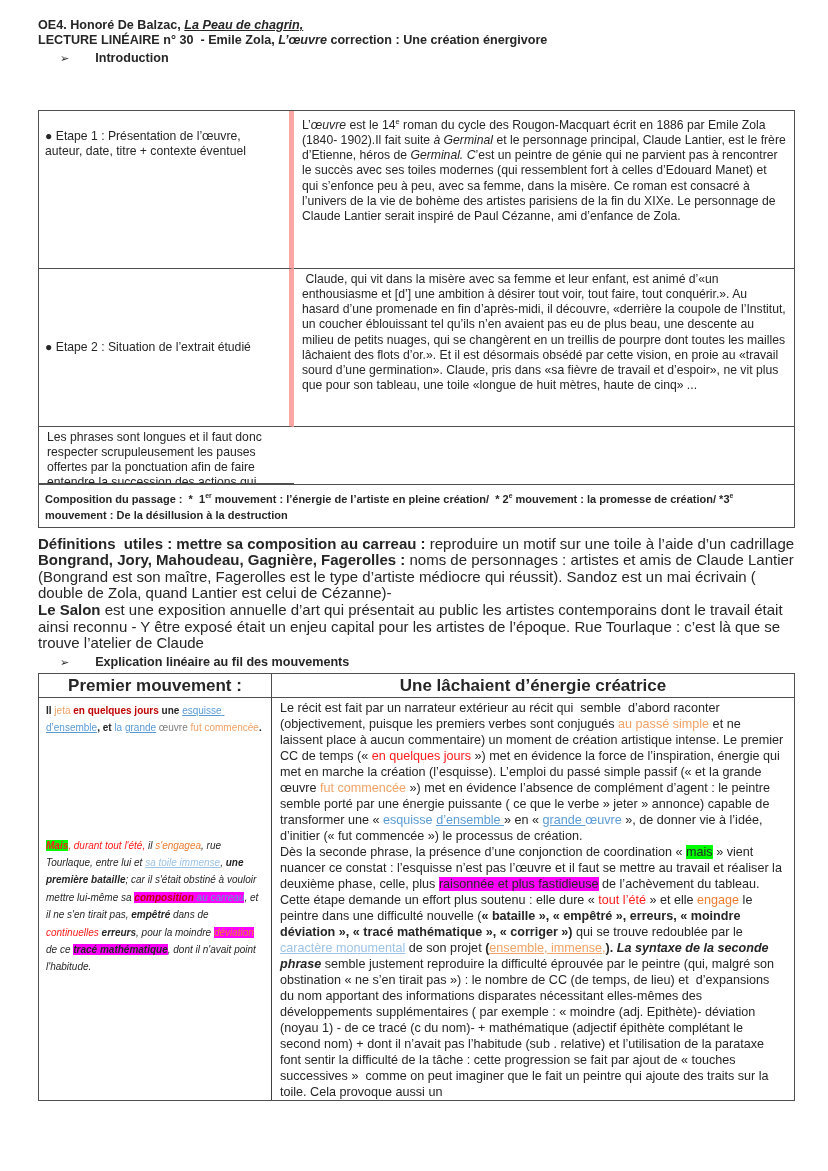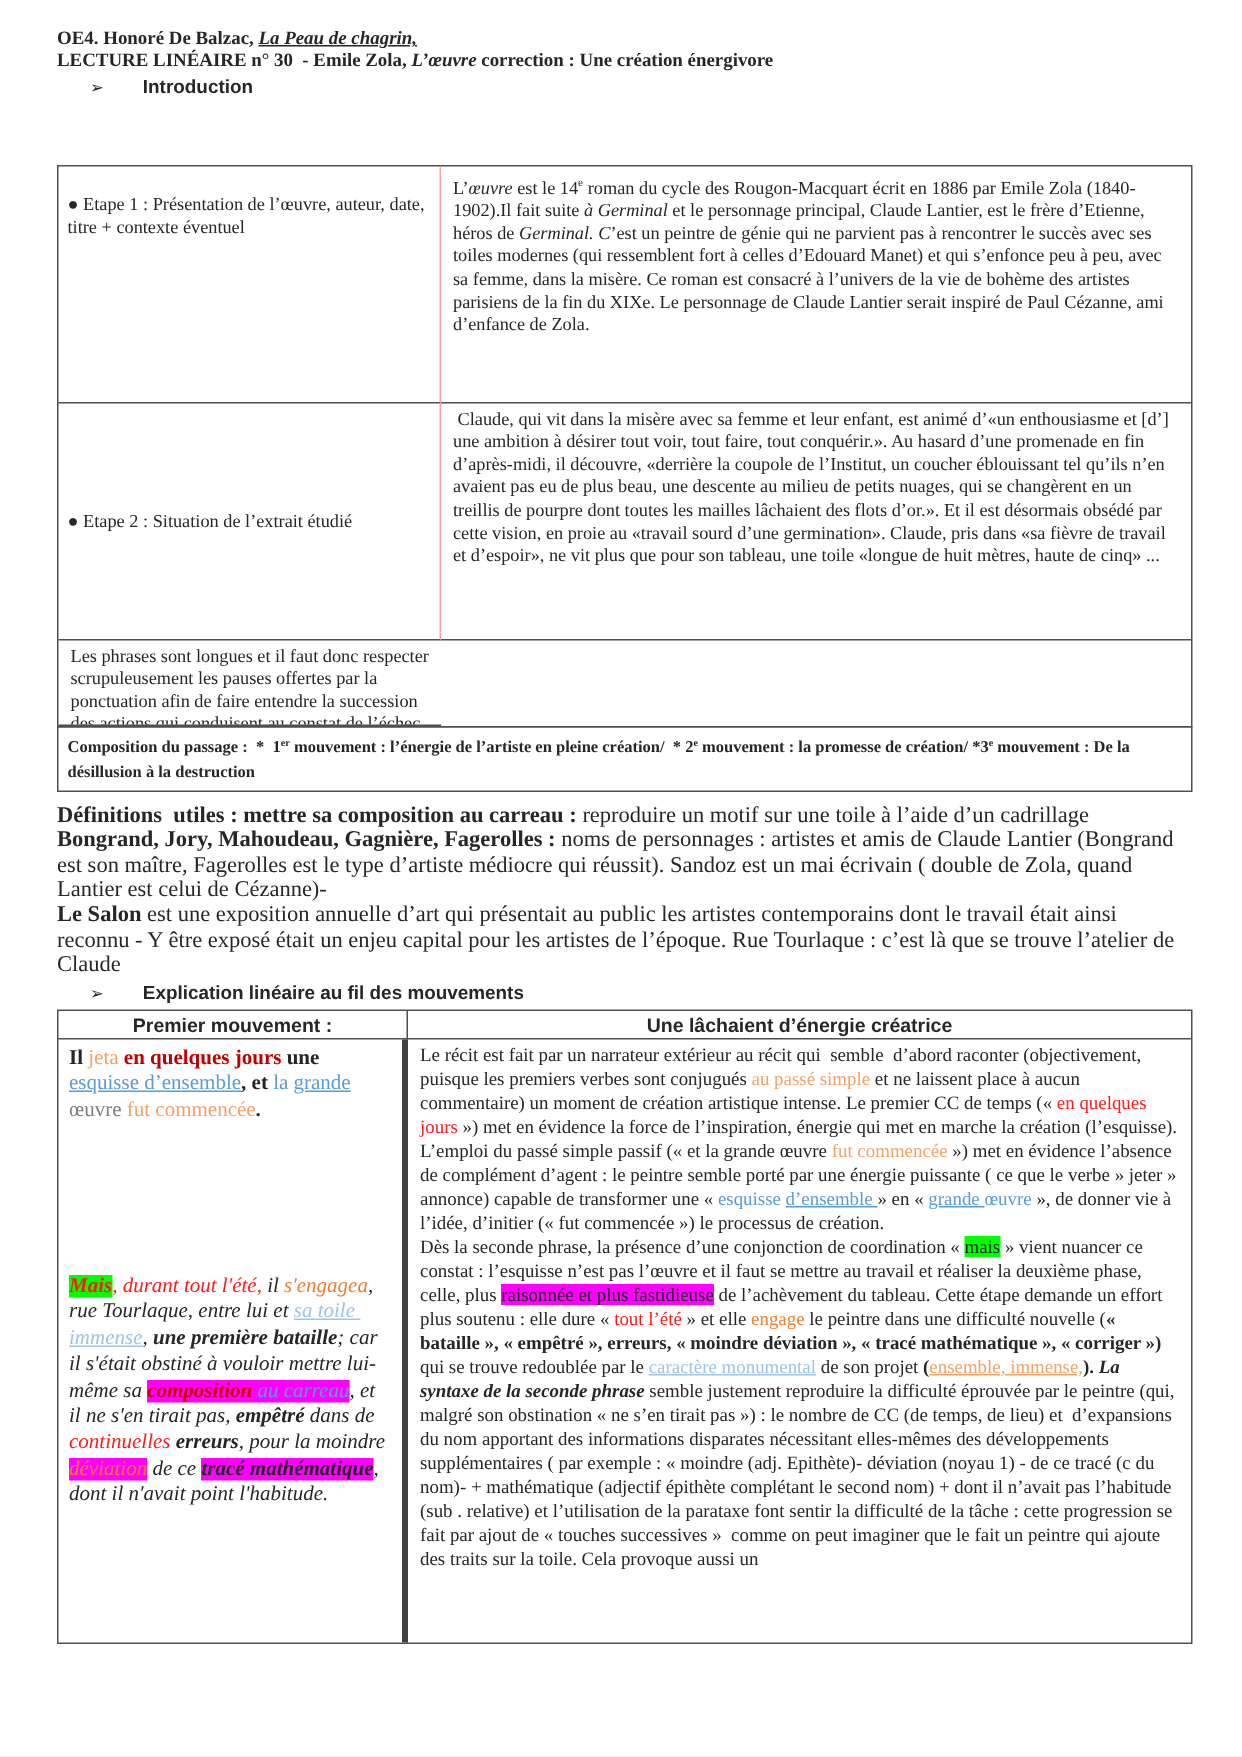--- a/index.html
+++ b/index.html
@@ -2,21 +2,21 @@
 <html><head>
 <meta charset="utf-8">
 <style>
   html,body{margin:0;padding:0;background:#e8e8e8;}
   .page{
     width:828px;height:1171px;background:#ffffff;
     font-family:"Liberation Sans",sans-serif;color:#262626;
     position:relative;box-sizing:border-box;
     padding:18px 33px 20px 38px;overflow:hidden;
   }
-  .rich{white-space:pre-wrap;font-family:Liberation Serif, serif;}
+  .rich{white-space:pre-wrap;}
   
   .b{font-weight:700}
   .i{font-style:italic}
   .u{text-decoration:underline}
   .sup{vertical-align:super;font-size:0.62em}
   .red{color:#ff1a1a}
   .dred{color:#c00000}
   .orange{color:#ed7d31}
   .lorange{color:#f2a266}
   .blue{color:#5b9bd5}
@@ -27,43 +27,43 @@
 
   .hdr{font-size:12.6px;line-height:15.4px;}
   .intro-line{margin-top:2px;padding-left:22px;font-weight:700;font-size:12.6px;
     display:flex;gap:26px;align-items:baseline;}
   .arrow{font-weight:400;font-size:11px;}
 
   
   .t1{margin-top:45px;border:1px solid #4f4f4f;display:grid;
       grid-template-columns:255px 1fr;font-size:12.2px;line-height:15.2px;}
   .t1 > div{box-sizing:border-box;overflow:hidden;}
-  .lc{border-right:1px solid #fca5a5;padding:4px 8px 4px 6px;}
+  .lc{border-right:5px solid #fca5a5;padding:4px 8px 4px 6px;}
   .rc{padding:3px 8px 3px 8px;}
   .bb{border-bottom:1px solid #4f4f4f;}
   .h1{height:158px}.h2{height:158px}.h3{height:57px}.h4{height:40px}
   .pt18{padding-top:18px}
   .vc{display:flex;align-items:center;}
 
   .comp{border:1px solid #4f4f4f;margin-top:-1px;padding:3px 6px;
         font-size:11px;line-height:16.6px;}
 
   .defs{margin-top:8px;font-size:15px;line-height:16.6px;}
 
   .expl-line{margin-top:3px;padding-left:22px;font-weight:700;font-size:12.6px;
     display:flex;gap:26px;align-items:baseline;}
 
   
   .t2{margin-top:4px;border:1px solid #4f4f4f;display:grid;
       grid-template-columns:233px 1fr;}
   .t2 > div{box-sizing:border-box;overflow:hidden;}
   .hc{font-weight:700;text-align:center;border-bottom:1px solid #4f4f4f;
-      font-size:13px;padding:2px 0 1px 0;}
+      font-size:17px;padding:2px 0 1px 0;}
   .hcl{border-right:1px solid #4f4f4f;}
-  .blc{border-right:4px solid #404040;padding:4px 7px;font-size:14px;
+  .blc{border-right:1px solid #404040;padding:4px 7px;font-size:10px;
        line-height:17.4px;height:402px;}
   .brc{padding:2px 8px;font-size:12.6px;line-height:16px;height:402px;}
   .p2{margin-top:100px;}
 </style>
 </head>
 <body>
 
 <div class="page">
 
   <div class="hdr rich"><span class="b">OE4. Honoré De Balzac, </span><span class="b i u">La Peau de chagrin,</span></div>

